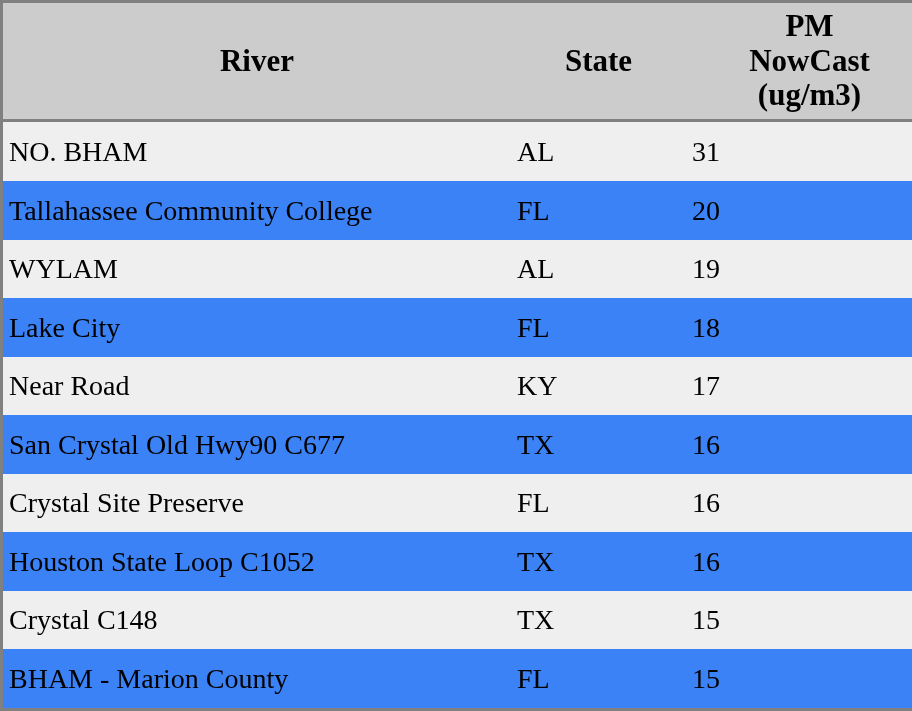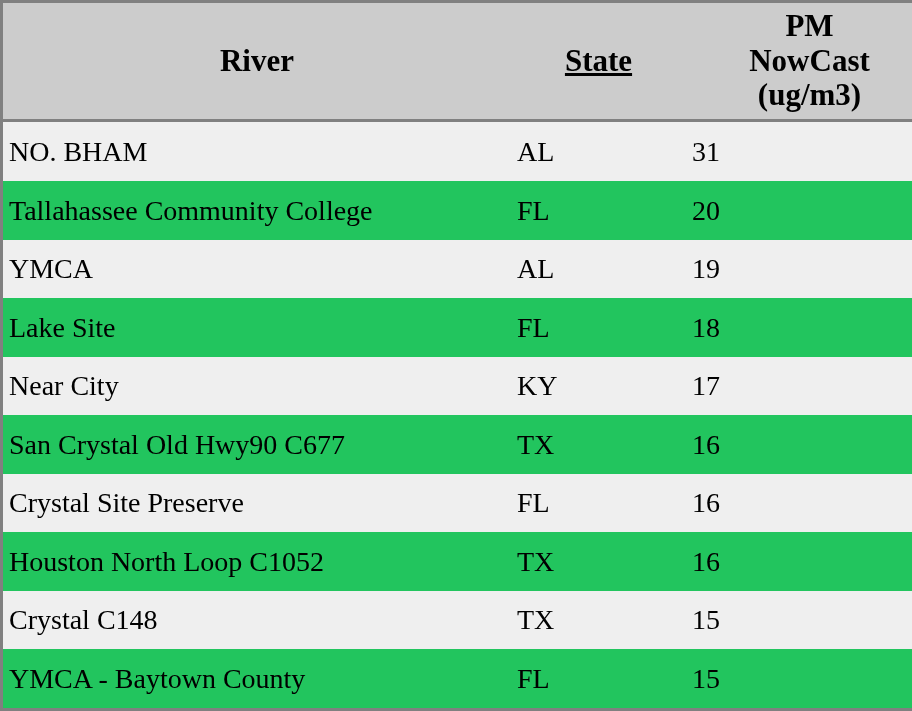--- a/index.html
+++ b/index.html
@@ -32,37 +32,37 @@
     font-weight: bold;
     font-size: 31px;
     font-family: "Liberation Serif", serif;
     border-bottom: 3px solid #808080;
     padding: 6px 4px;
     text-align: center;
     vertical-align: middle;
     line-height: 1.12;
   }
   th.col-site { width: 500px; }
-  th.col-state { width: 167px; text-decoration: underline; }
+  th.col-state { width: 167px; }
   th.col-value { width: 239px; }
   tbody td {
     font-size: 28px;
     color: #000000;
     text-align: left;
     vertical-align: middle;
     padding: 4px 6px;
     border: none;
     font-family: "Liberation Serif", serif;
     white-space: nowrap;
   }
   tbody tr.odd-row td {
     background: #efefef;
   }
   tbody tr.even-row td {
-    background: #22c55e;
+    background: #3b82f6;
   }
 </style>
 </head>
 <body>
 
 <div class="table-wrap">
   <table class="data-table">
     <thead>
       <tr>
         <th class="col-site">River</th>
@@ -79,54 +79,54 @@
           <td>NO. BHAM</td>
           <td>AL</td>
           <td>31</td>
         </tr>
         <tr class="even-row">
           <td>Tallahassee Community College</td>
           <td>FL</td>
           <td>20</td>
         </tr>
         <tr class="odd-row">
-          <td>YMCA</td>
+          <td>WYLAM</td>
           <td>AL</td>
           <td>19</td>
         </tr>
         <tr class="even-row">
-          <td>Lake Site</td>
+          <td>Lake City</td>
           <td>FL</td>
           <td>18</td>
         </tr>
         <tr class="odd-row">
-          <td>Near City</td>
+          <td>Near Road</td>
           <td>KY</td>
           <td>17</td>
         </tr>
         <tr class="even-row">
           <td>San Crystal Old Hwy90 C677</td>
           <td>TX</td>
           <td>16</td>
         </tr>
         <tr class="odd-row">
           <td>Crystal Site Preserve</td>
           <td>FL</td>
           <td>16</td>
         </tr>
         <tr class="even-row">
-          <td>Houston North Loop C1052</td>
+          <td>Houston State Loop C1052</td>
           <td>TX</td>
           <td>16</td>
         </tr>
         <tr class="odd-row">
           <td>Crystal C148</td>
           <td>TX</td>
           <td>15</td>
         </tr>
         <tr class="even-row">
-          <td>YMCA - Baytown County</td>
+          <td>BHAM - Marion County</td>
           <td>FL</td>
           <td>15</td>
         </tr>
       </tbody>
   </table>
 </div>
 
 </body></html>

